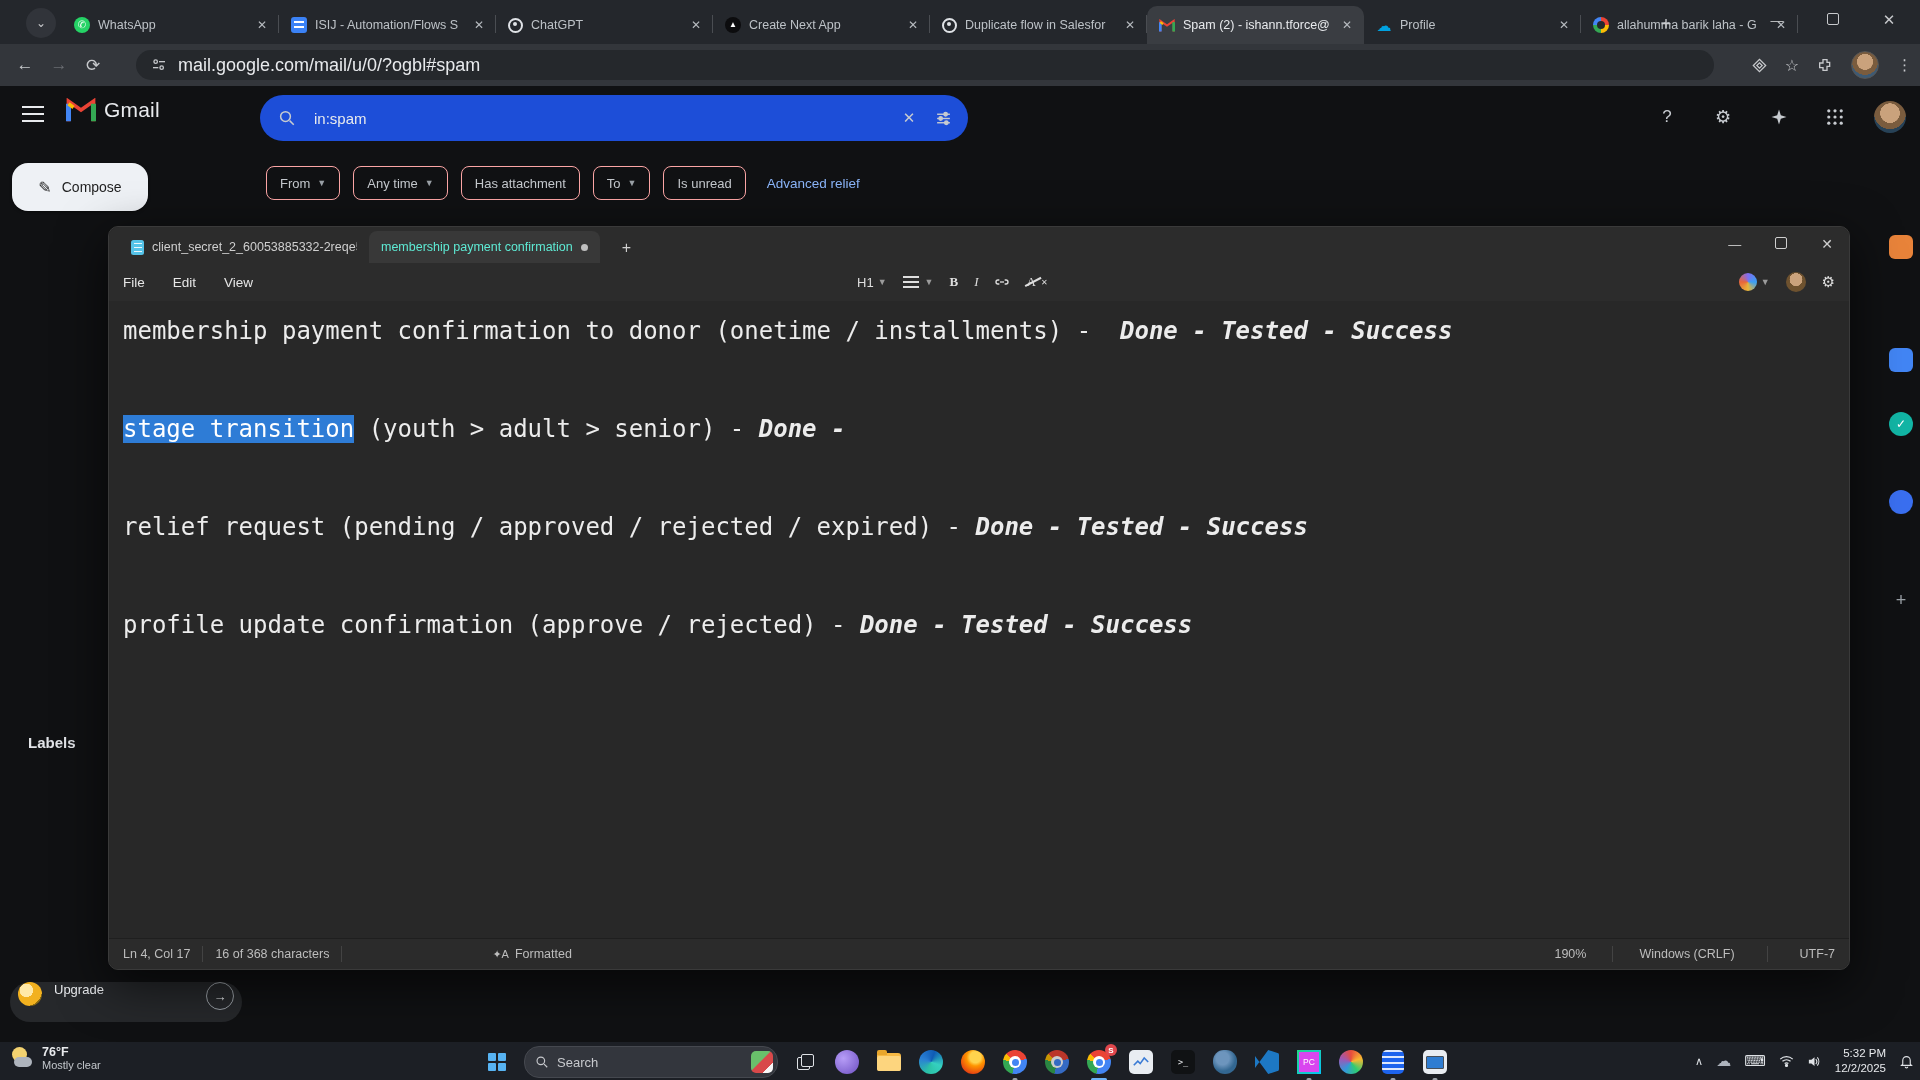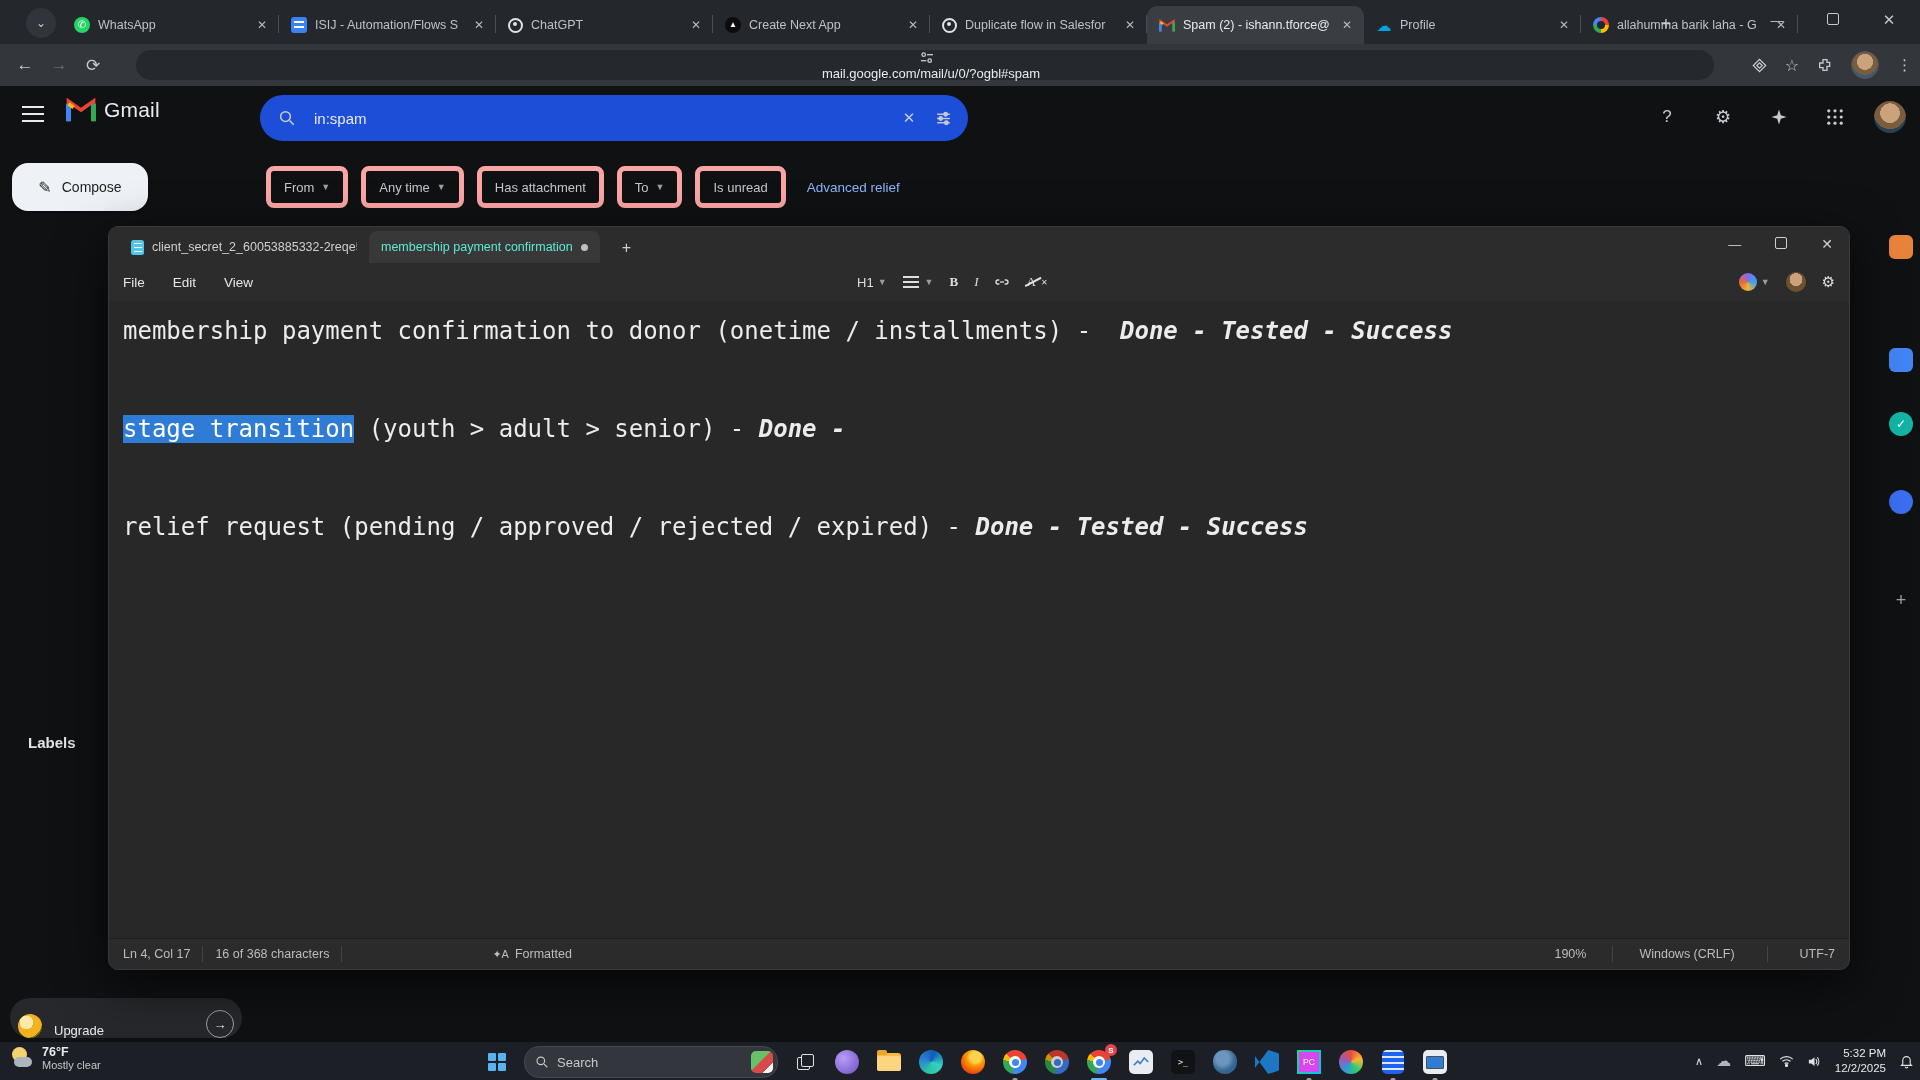--- a/index.html
+++ b/index.html
@@ -30,52 +30,52 @@
   .fav-google::before{content:"";position:absolute;left:4px;top:4px;width:8px;height:8px;border-radius:50%;background:#24272c;}
   .newtabbtn{position:absolute;left:1652px;top:10px;width:28px;height:28px;color:#c7c9cc;font-size:18px;display:flex;align-items:center;justify-content:center;}
   .wincontrols{position:absolute;right:10px;top:0;height:40px;display:flex;align-items:center;gap:30px;color:#c7c9cc;padding-right:8px;}
   .wc{width:26px;text-align:center;font-size:13px;}
   .wc .maxbox{display:inline-block;width:10px;height:10px;border:1.5px solid #c7c9cc;border-radius:2px;}
 
   .navbar{position:absolute;left:0;top:44px;width:1920px;height:42px;background:#33363b;display:flex;align-items:center;}
   .navbtn{width:34px;text-align:center;font-size:17px;color:#c7c9cc;}
   .navbtn.disabled{color:#6a6d72;}
   .omnibox{position:absolute;left:136px;top:6px;width:1566px;height:30px;border-radius:15px;background:#25282c;
-    display:flex;align-items:center;color:#e8eaed;font-size:13px;padding-left:12px;flex-direction:column;}
+    display:flex;align-items:center;color:#e8eaed;font-size:18px;padding-left:12px;}
   .siteinfo{width:22px;height:22px;margin-right:8px;display:flex;align-items:center;justify-content:center;}
   .nav-right{position:absolute;right:8px;top:0;height:42px;display:flex;align-items:center;gap:18px;color:#c7c9cc;}
   .avatar{width:26px;height:26px;border-radius:50%;background:radial-gradient(circle at 50% 38%,#caa27c 0 38%,#7a5c3e 39% 62%,#3d5a74 63% 100%);border:1px solid #555;}
 
   
   .gmail{position:absolute;left:0;top:86px;width:1920px;height:956px;background:#101113;}
   .gm-header{position:absolute;left:0;top:0;width:1920px;height:64px;}
   .hamburger{position:absolute;left:22px;top:20px;width:22px;height:16px;
     background:linear-gradient(#e8eaed 0 2px,transparent 2px 7px,#e8eaed 7px 9px,transparent 9px 14px,#e8eaed 14px 16px);}
   .gm-logo{position:absolute;left:66px;top:12px;display:flex;align-items:center;gap:8px;}
   .gm-logo .word{color:#e8eaed;font-size:21px;letter-spacing:.2px;}
   .gm-search{position:absolute;left:260px;top:9px;width:708px;height:46px;border-radius:23px;background:#1d4ed8;
     display:flex;align-items:center;color:#e8eaed;}
   .gm-search .q{font-size:15px;margin-left:10px;flex:1;}
   .icbtn{width:34px;height:34px;display:flex;align-items:center;justify-content:center;color:#c7cbd0;}
   .gm-hright{position:absolute;right:14px;top:14px;display:flex;align-items:center;gap:22px;color:#c7cbd0;}
   .gm-avatar{width:32px;height:32px;border-radius:50%;background:radial-gradient(circle at 50% 38%,#caa27c 0 38%,#7a5c3e 39% 62%,#274257 63% 100%);}
 
   .chips{position:absolute;left:266px;top:80px;display:flex;align-items:center;gap:13px;}
-  .chip{height:32px;border:5px solid #fca5a5;border-radius:8px;display:flex;align-items:center;gap:7px;
+  .chip{height:32px;border:1px solid #fca5a5;border-radius:8px;display:flex;align-items:center;gap:7px;
     padding:0 13px;color:#c3c7cc;font-size:13px;white-space:nowrap;}
   .chip .dd{font-size:9px;color:#9aa0a6;}
   .advlink{color:#8ab4f8;font-size:13.5px;margin-left:8px;white-space:nowrap;}
 
   .compose{position:absolute;left:12px;top:77px;width:136px;height:48px;border-radius:16px;background:#eef1f5;
     display:flex;align-items:center;justify-content:center;gap:10px;color:#1f1f1f;font-size:14px;font-weight:500;
     box-shadow:0 1px 3px rgba(0,0,0,.5);z-index:5;}
   .sidebar{position:absolute;left:0;top:140px;width:110px;overflow:hidden;}
   .labels-h{position:absolute;left:28px;top:648px;color:#e2e4e8;font-size:15px;font-weight:bold;}
   .upgrade{position:absolute;left:10px;top:896px;width:232px;height:40px;border-radius:20px;background:#26282b;
-    display:flex;align-items:flex-end;color:#e8eaed;font-size:13px;z-index:6;margin-top:16px;}
+    display:flex;align-items:flex-start;color:#e8eaed;font-size:13px;z-index:6;}
   .upg-logo{width:24px;height:24px;border-radius:50%;margin:0 12px 0 8px;
     background:radial-gradient(circle at 35% 35%,#ffe9a8 0 30%,#f2b11f 31% 70%,#8a6a12 71% 100%);}
   .upg-arrow{margin-left:auto;margin-right:8px;width:26px;height:26px;border-radius:50%;border:1.5px solid #9aa0a6;
     display:flex;align-items:center;justify-content:center;font-size:13px;color:#e8eaed;}
 
   .sidestrip{position:absolute;right:0;top:64px;width:36px;height:880px;}
   .ssic{position:absolute;left:5px;width:24px;height:24px;border-radius:6px;display:flex;align-items:center;justify-content:center;font-size:12px;color:#fff;}
 
   
   .notepad{position:absolute;left:108px;top:226px;width:1740px;height:742px;background:#282828;border-radius:10px;
@@ -426,20 +426,21 @@
           </span>
         <span class="np-avatar"></span>
         <span style="font-size:15px;">⚙</span>
       </div>
     </div>
 
     <div class="np-content">
       <div class="np-line"><span>membership payment confirmation to donor (onetime / installments) -  </span><span class="seg-em">Done - Tested - Success</span></div>
       <div class="np-line"><span class="seg-sel">stage transition</span><span> (youth &gt; adult &gt; senior) - </span><span class="seg-em">Done -</span></div>
       <div class="np-line"><span>relief request (pending / approved / rejected / expired) - </span><span class="seg-em">Done - Tested - Success</span></div>
+      <div class="np-line"><span>profile update confirmation (approve / rejected) - </span><span class="seg-em">Done - Tested - Success</span></div>
     </div>
 
     <div class="np-status">
       <span class="st-item" style="margin-left:14px;">Ln 4, Col 17</span>
       <span class="st-sep"></span>
       <span class="st-item">16 of 368 characters</span>
       <span class="st-sep" style="margin-right:150px;"></span>
       <span class="fmt-ic">✦A</span>
       <span class="st-item">Formatted</span>
       <div class="right">

